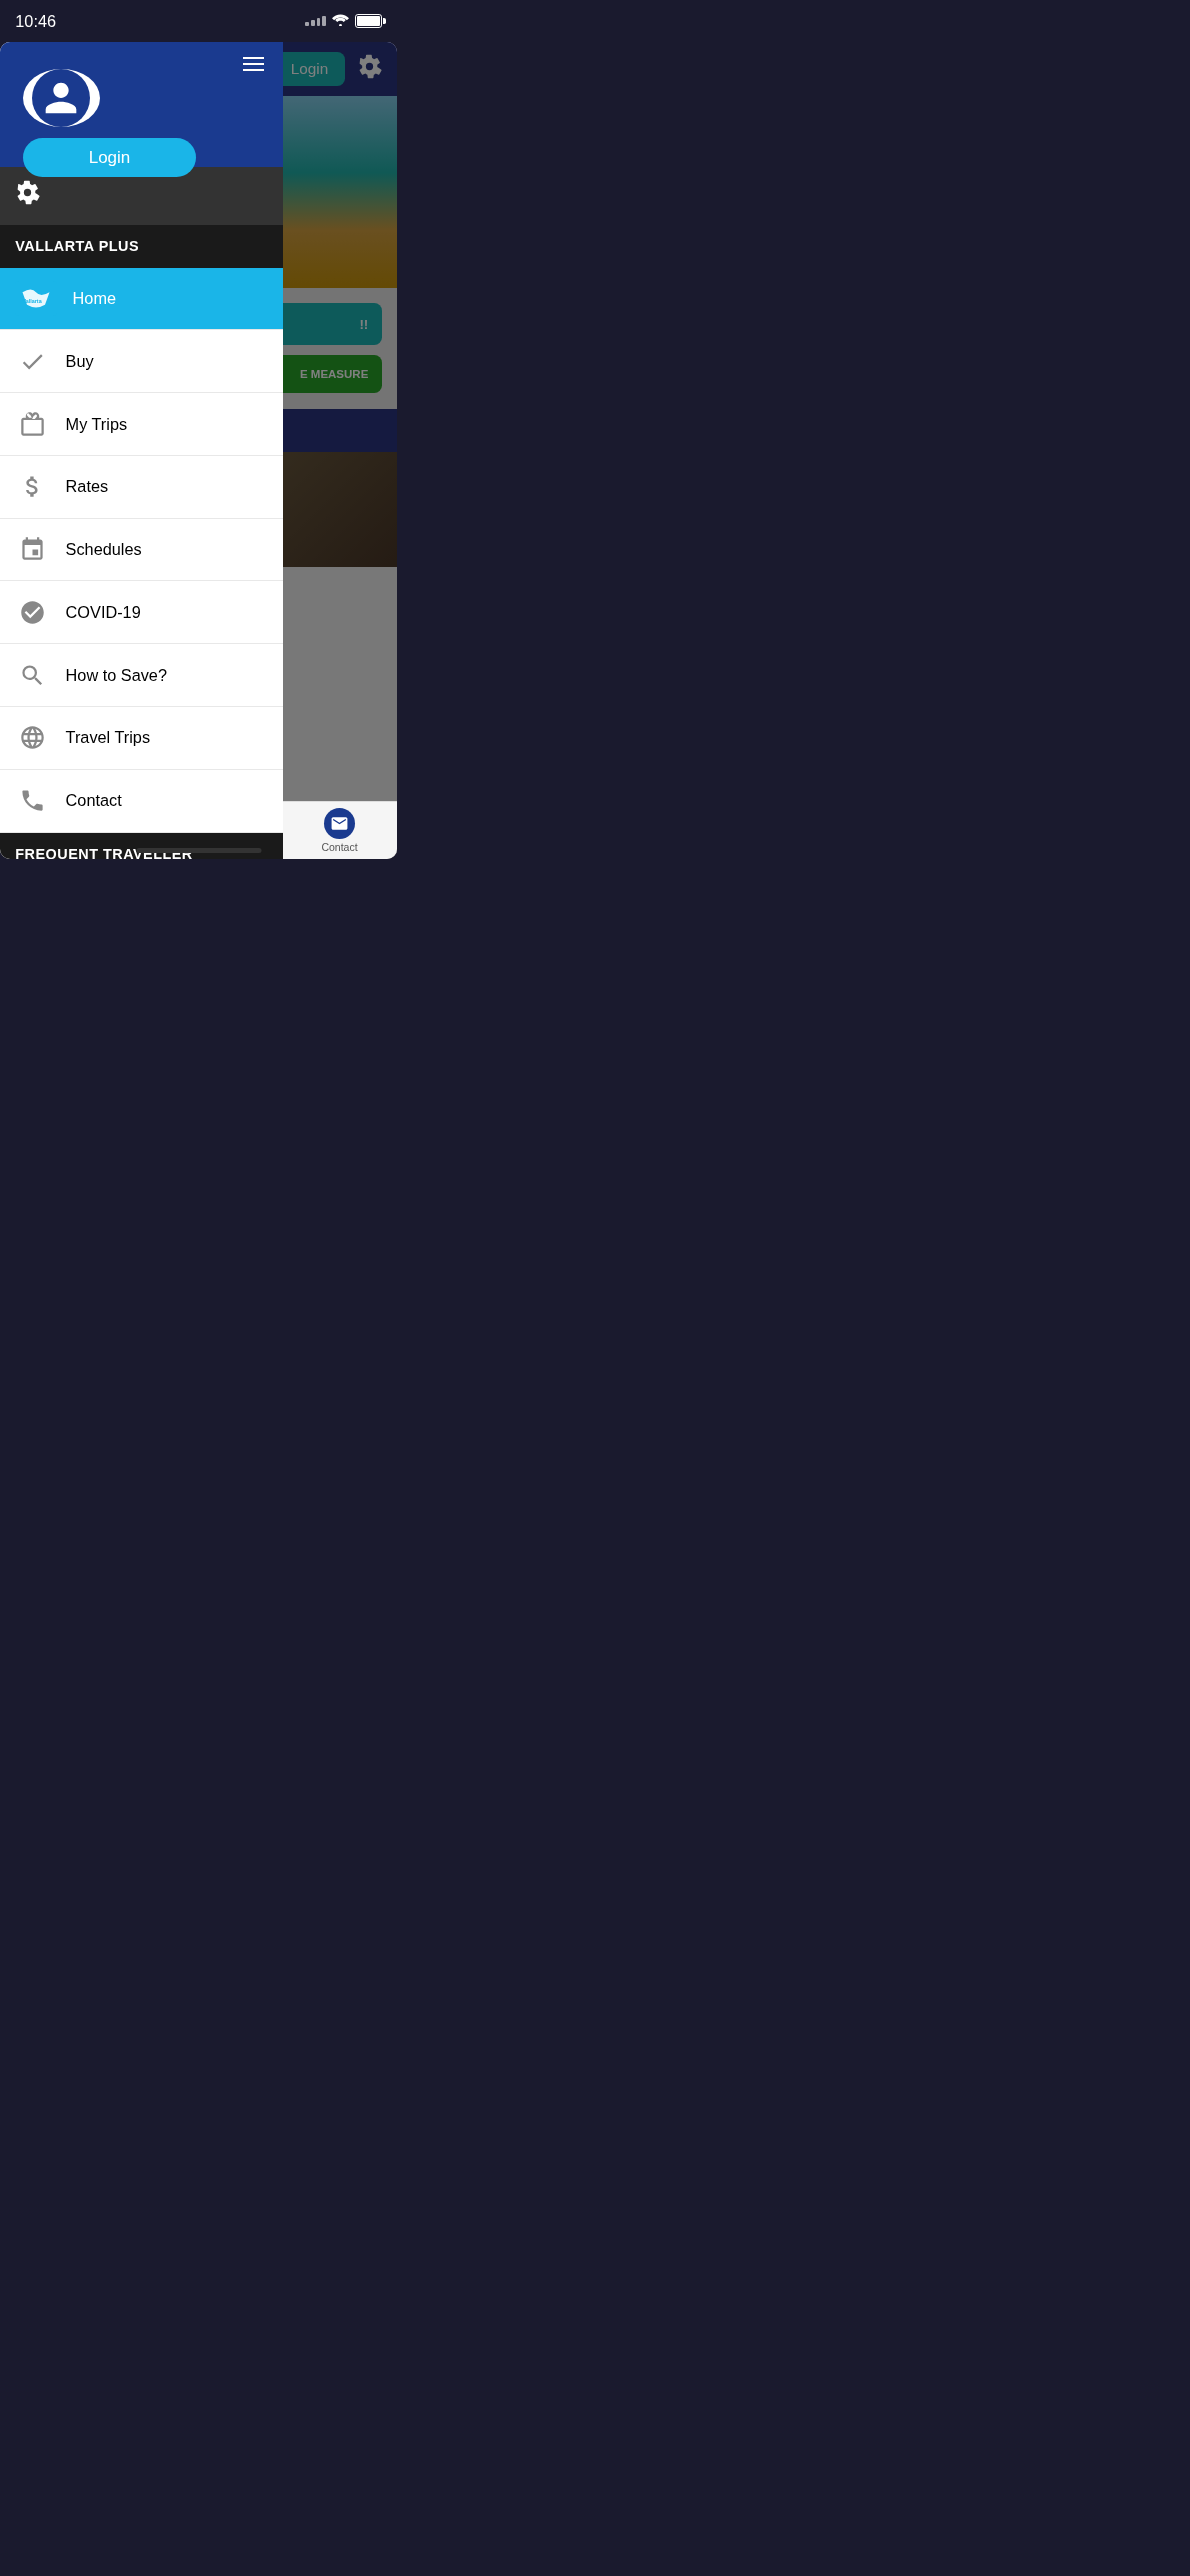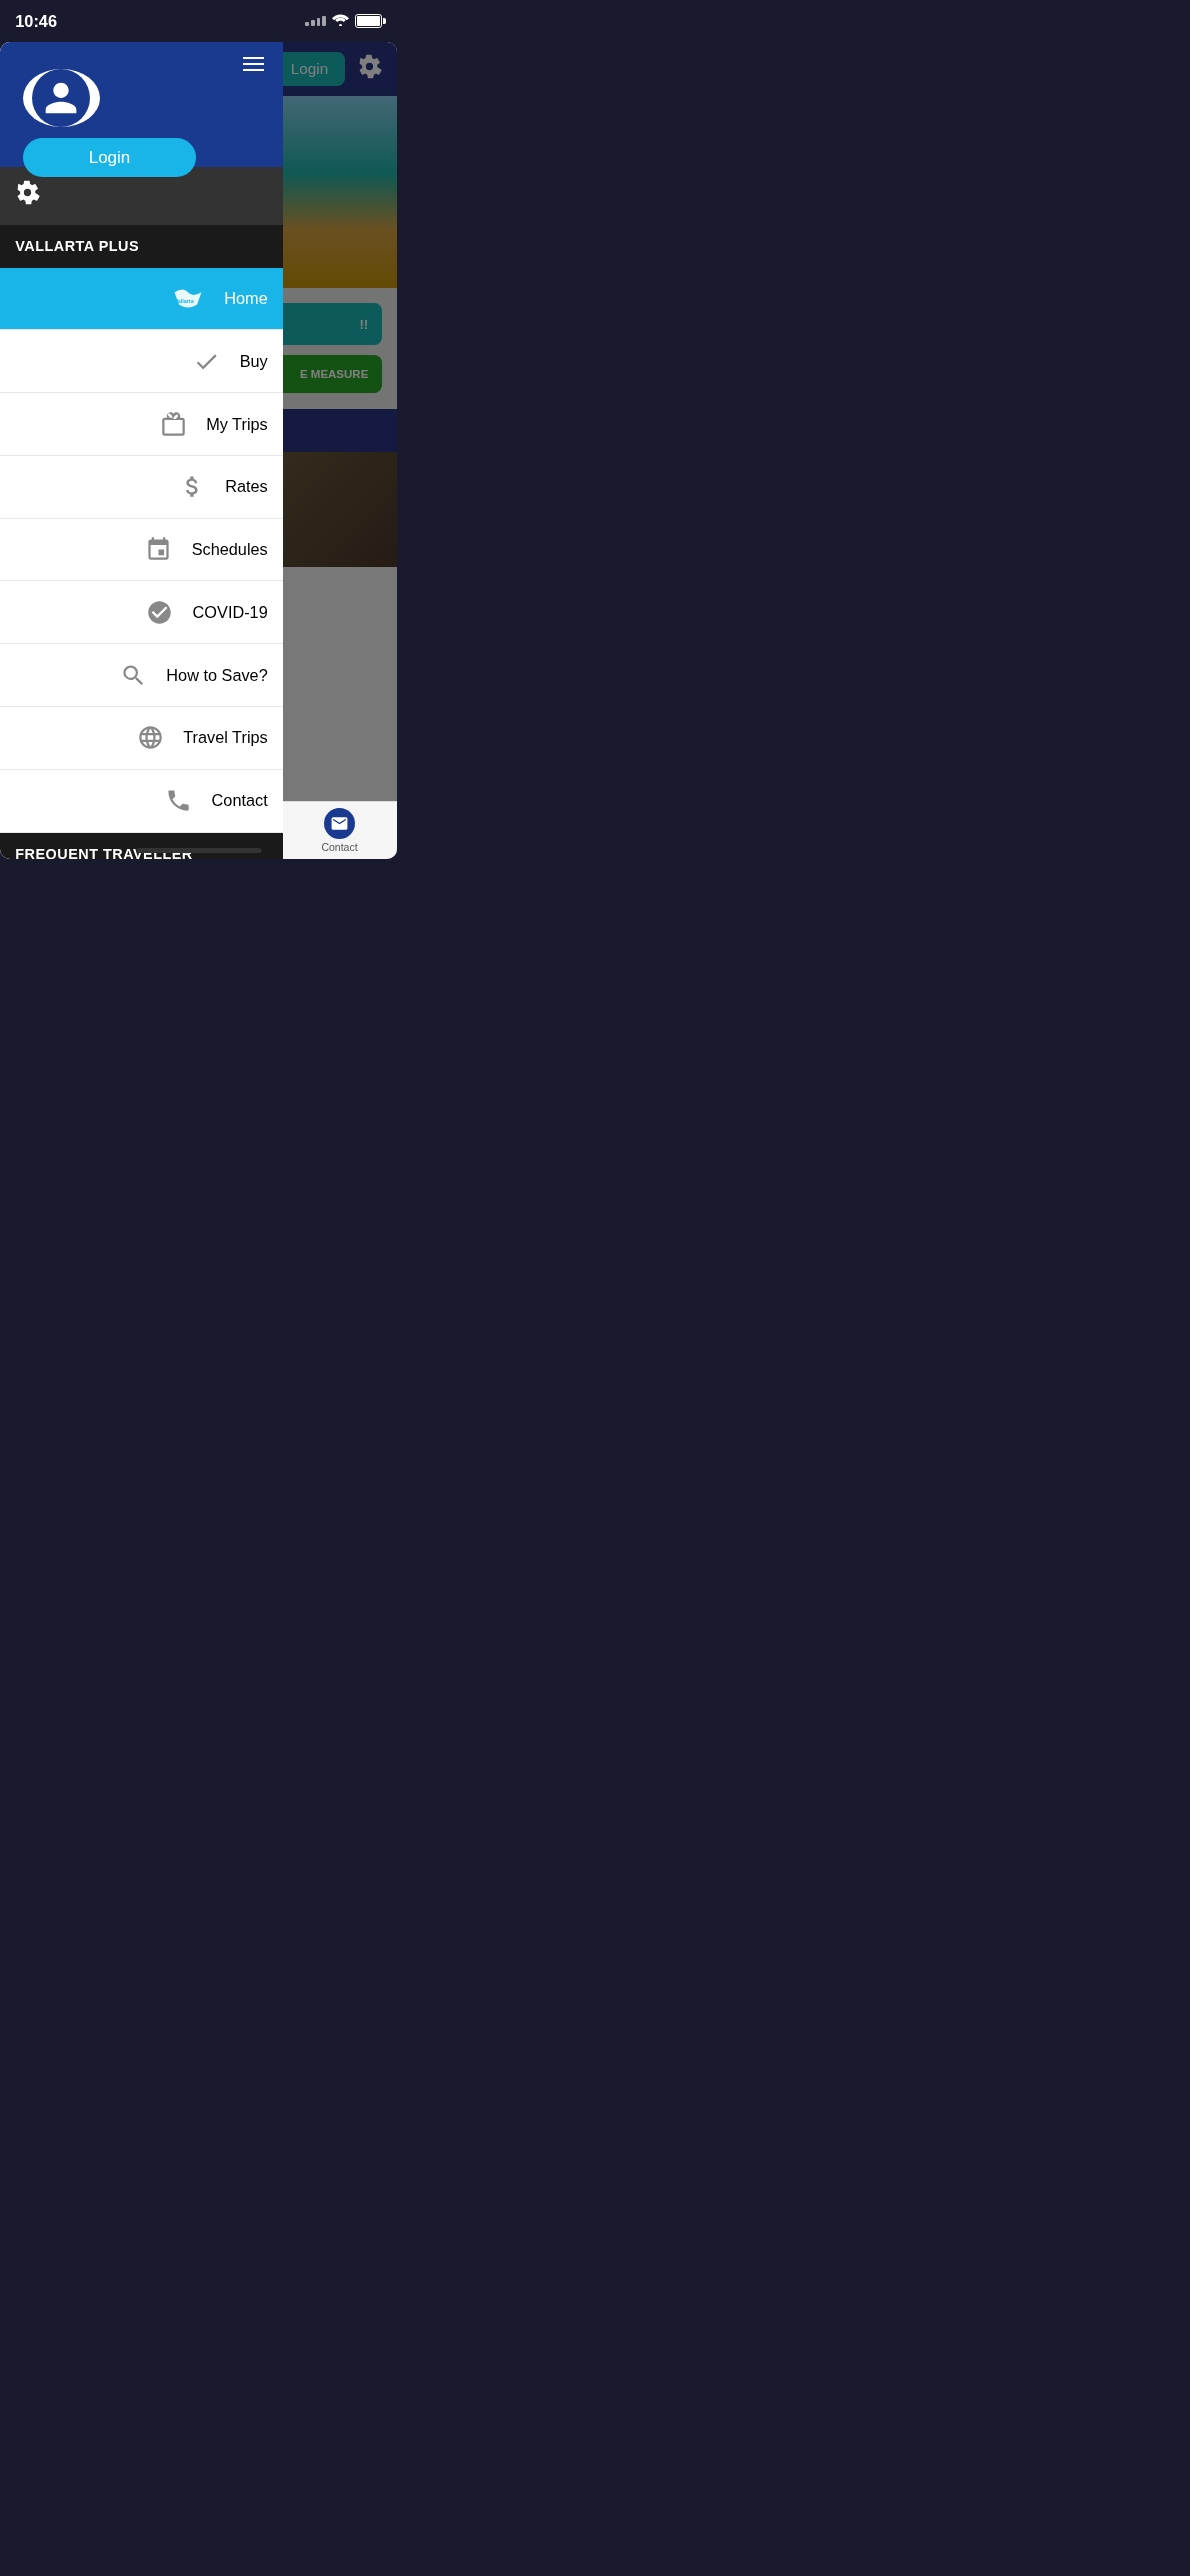--- a/index.html
+++ b/index.html
@@ -20,21 +20,21 @@
       display: flex;
       align-items: center;
       justify-content: space-between;
       padding: 0 15.3px;
       position: relative;
       z-index: 100;
     }
     .status-time {
       color: white;
       font-size: 16.3px;
-      font-weight: 700;
+      font-weight: 400;
     }
     .status-icons {
       display: flex;
       align-items: center;
       gap: 5.8px;
     }
     .signal-dots {
       display: flex; gap: 1.9px; align-items: flex-end;
     }
     .signal-dots span {
@@ -285,21 +285,20 @@
 
     
     .nav-item {
       display: flex;
       align-items: center;
       padding: 13.4px 15.3px;
       border-bottom: 1px solid #e8e8e8;
       cursor: pointer;
       background: white;
       gap: 15.3px;
-      justify-content: flex-end;
     }
     .nav-item.active {
       background: #1ab5e8;
     }
     .nav-item-icon {
       width: 35px;
       height: 35px;
       display: flex;
       align-items: center;
       justify-content: center;

